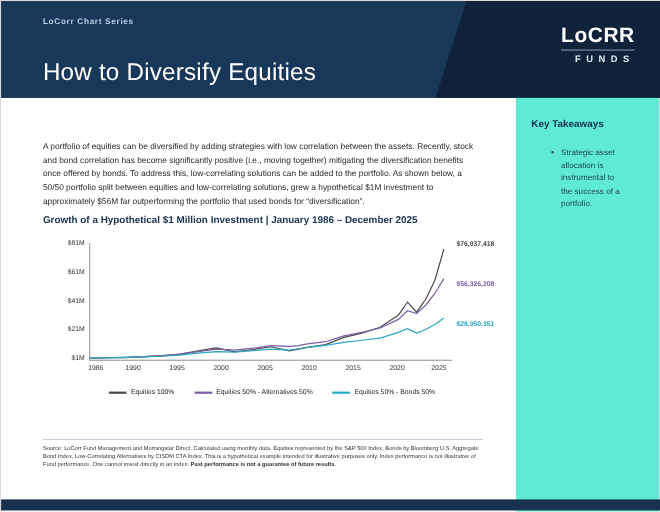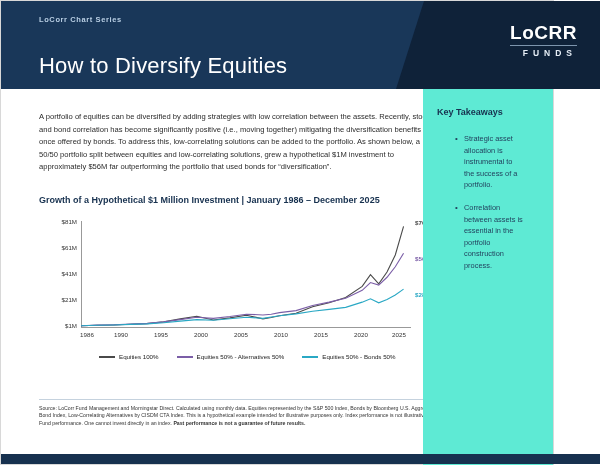--- a/index.html
+++ b/index.html
@@ -3,21 +3,21 @@
 <meta charset="utf-8">
 <style>
   html,body{margin:0;padding:0;}
   body{
     width:600px;height:465px;
     font-family:"Liberation Sans", sans-serif;
     background:#ffffff;
     color:#1a1a1a;
     overflow:hidden;
   }
-  .page{position:relative;width:554px;height:465px;box-sizing:border-box;border:1px solid #d8d8d8;background:#fff;}
+  .page{position:relative;width:600px;height:465px;box-sizing:border-box;border:1px solid #d8d8d8;background:#fff;}
 
   
   .header{
     position:absolute;left:0;top:0;width:600px;height:88px;
     background:#17314f;
     overflow:hidden;
   }
   .header .angle{
     position:absolute;right:0;top:0;width:205px;height:88px;
     background:#0f2239;
@@ -39,21 +39,21 @@
   }
   .logo{
     position:absolute;right:24px;top:22px;text-align:right;color:#fff;
   }
   .logo .l1{font-size:19px;letter-spacing:.5px;font-weight:bold;line-height:20px;}
   .logo .l2{font-size:8.5px;letter-spacing:5px;margin-top:2px;color:#e6eef6;font-weight:bold;}
   .logo .rule{height:1px;background:#7d95ad;margin:2px 0 2px 0;}
 
   
   .intro{
-    position:absolute;left:38px;top:110px;width:400px;
+    position:absolute;left:38px;top:126px;width:400px;
     font-size:7.6px;line-height:12.6px;color:#2b2b2b;
   }
   .intro p{margin:0 0 0 0;}
 
   
   .chart-title{
     position:absolute;left:38px;top:194px;
     font-size:9px;font-weight:bold;color:#17314f;
   }
   .chart-area{
@@ -187,18 +187,17 @@
   <div class="footnote">
     <span>Source: LoCorr Fund Management and Morningstar Direct. Calculated using monthly data. Equities represented by the S&amp;P 500 Index, Bonds by Bloomberg U.S.</span>
     <span>Aggregate Bond Index, Low-Correlating Alternatives by CISDM CTA Index. This is a hypothetical example intended for illustrative purposes only. Index performance is not</span>
     <span>illustrative of Fund performance. One cannot invest directly in an index. </span><b>Past performance is not a guarantee of future results.</b>
   </div>
 
   <div class="sidebar">
     <h3>Key Takeaways</h3>
     <ul>
       <li>Strategic asset allocation is instrumental to the success of a portfolio.</li>
-      <li>Correlation between assets is essential in the portfolio construction process.</li>
     </ul>
   </div>
 
   <div class="bottombar"></div>
 </div>
 
 </body></html>

